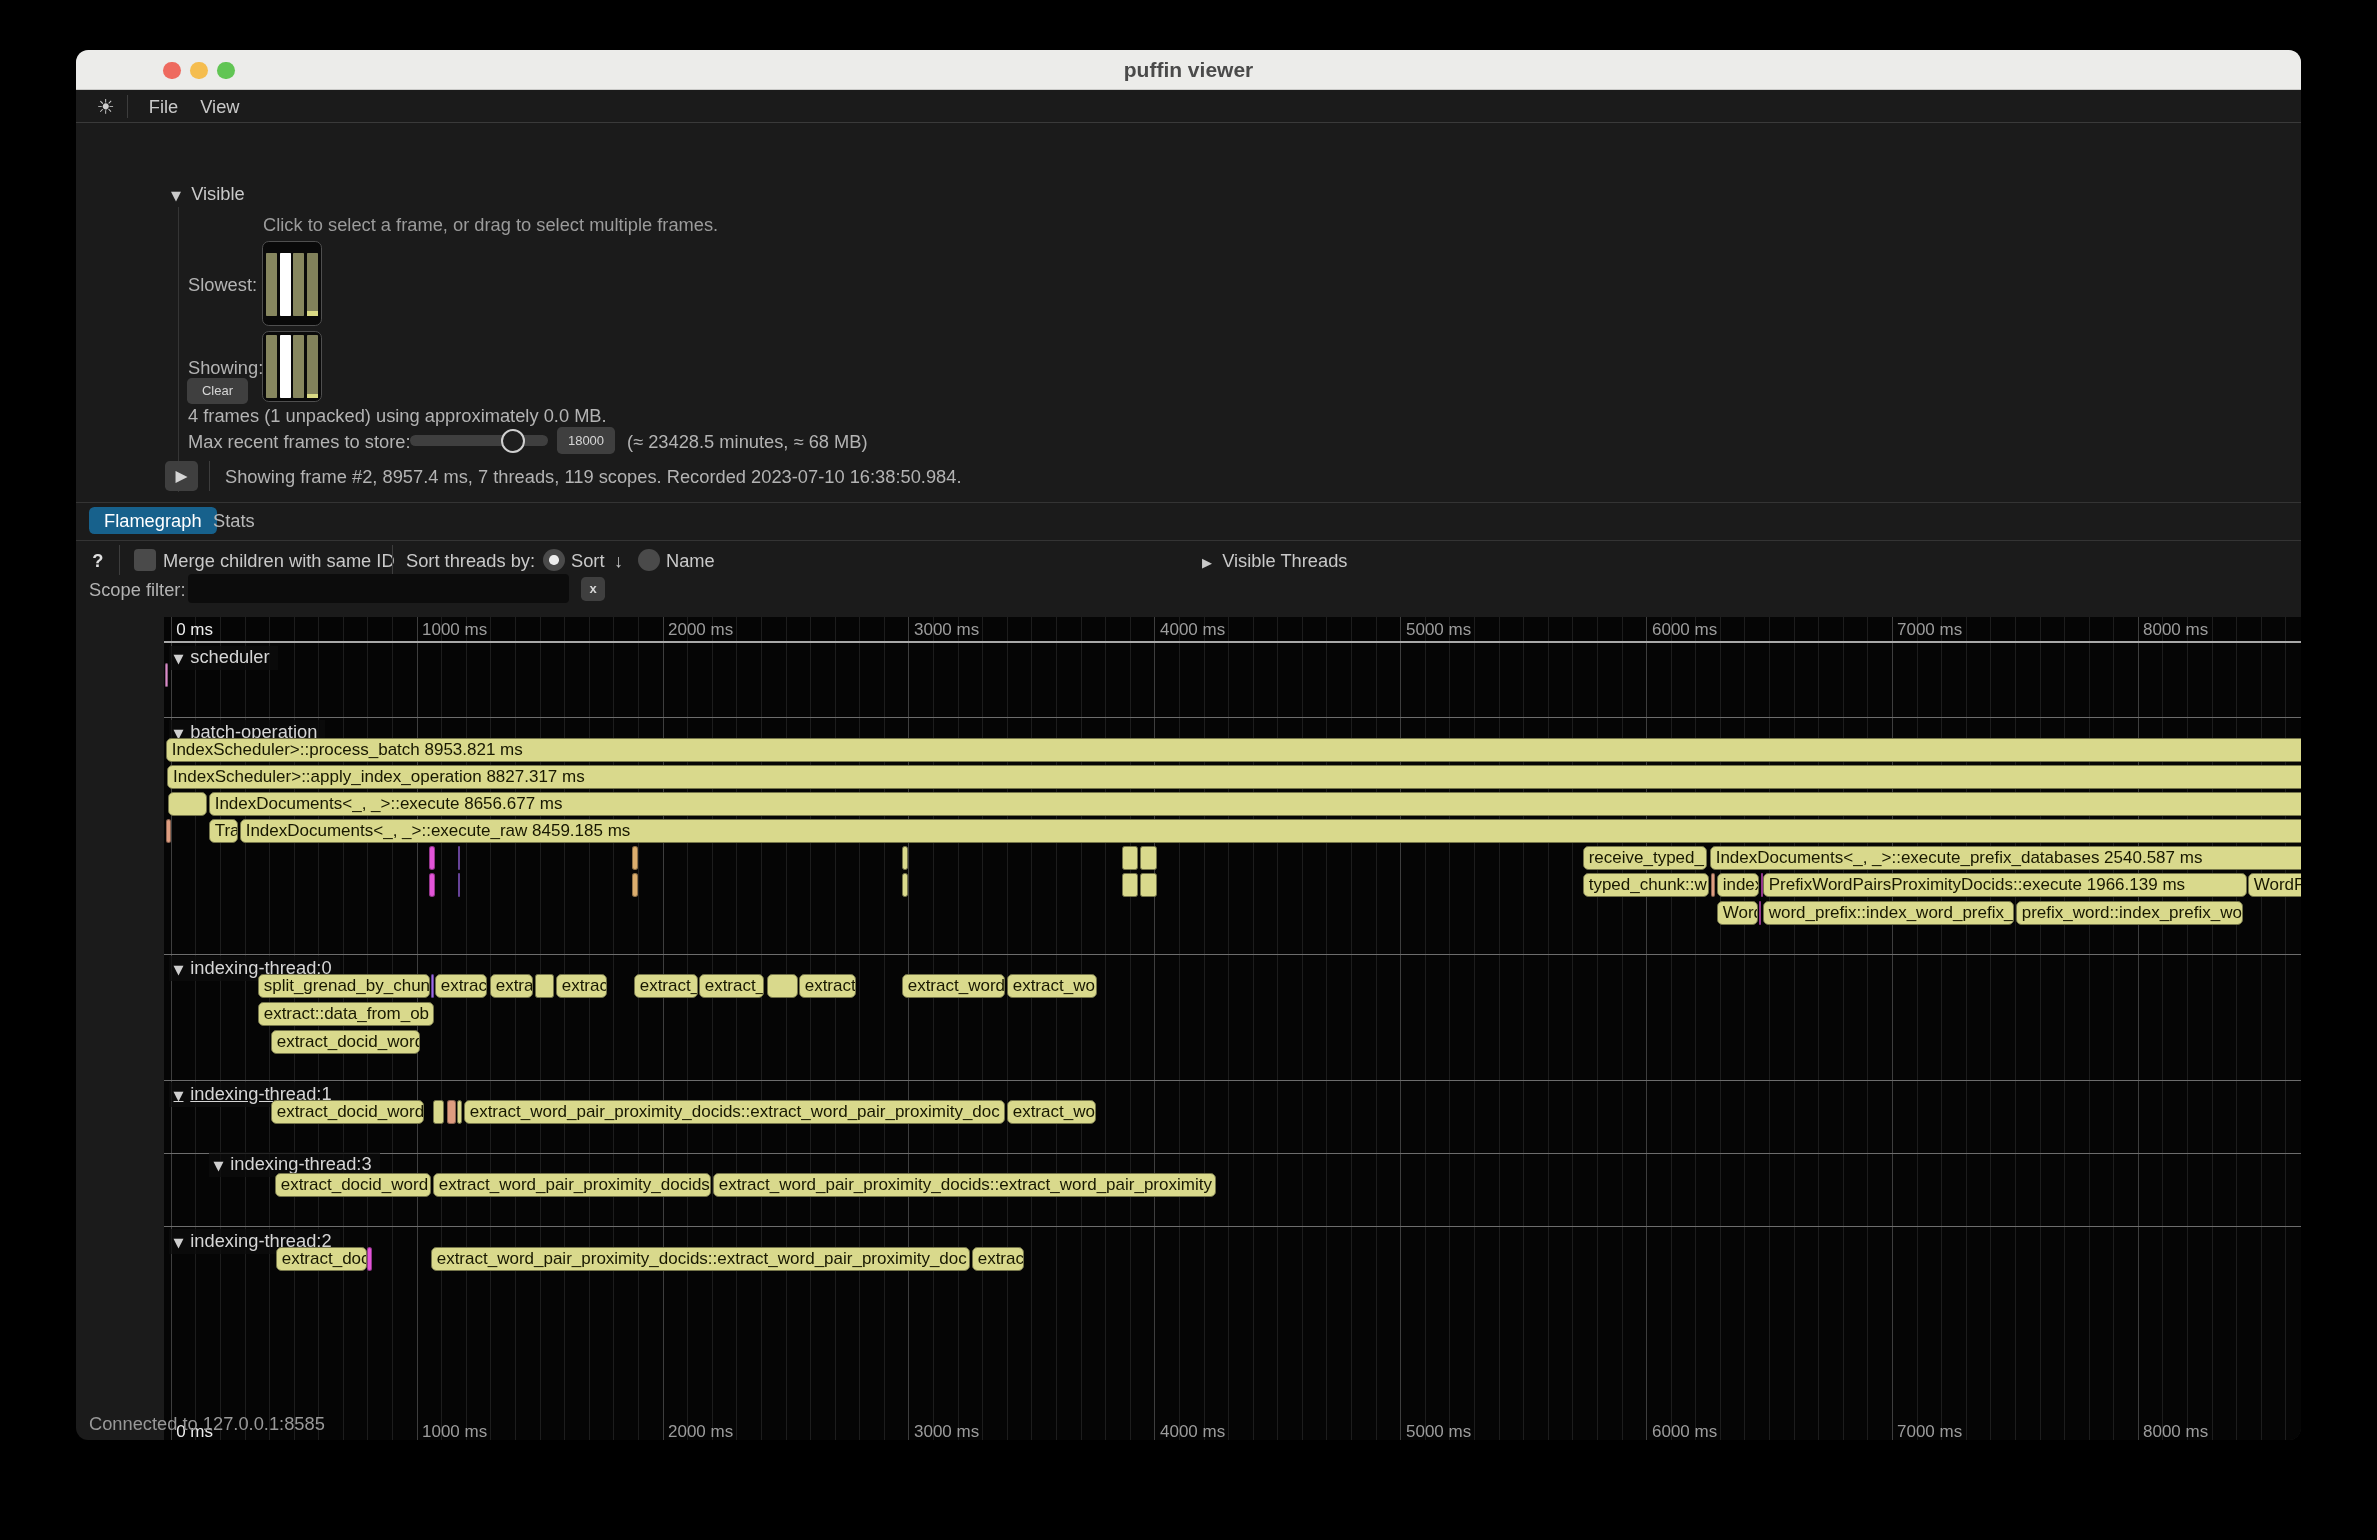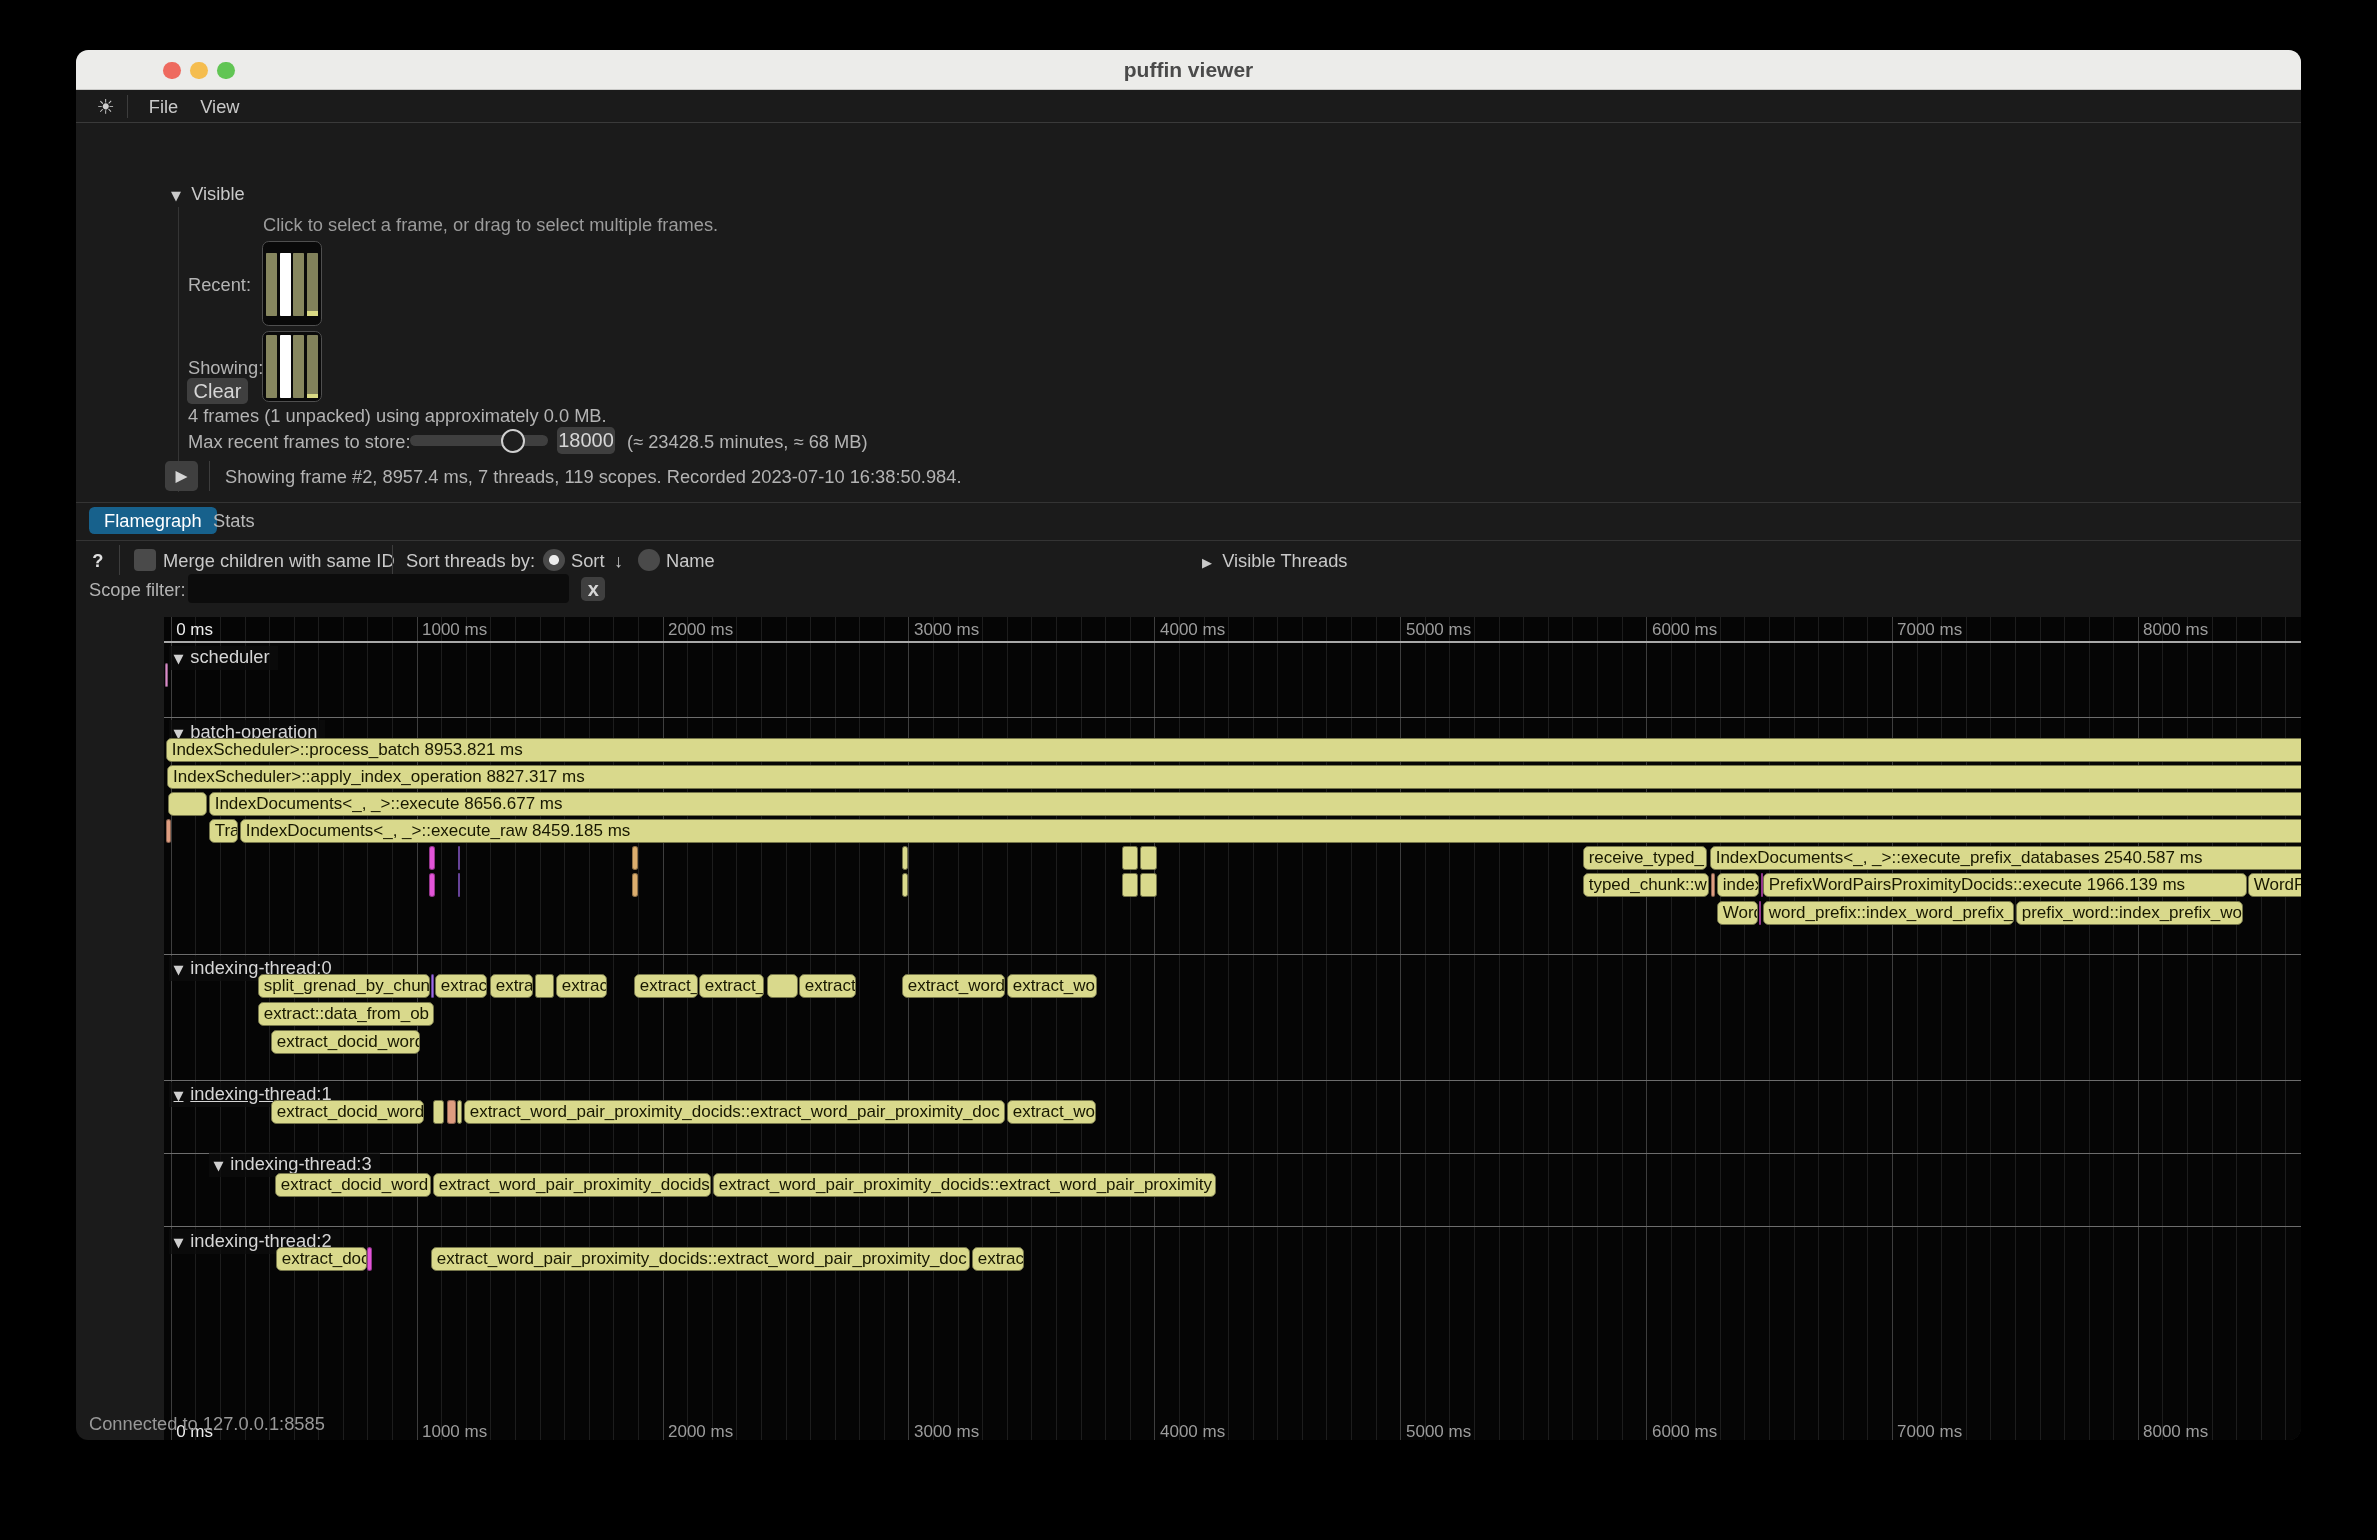--- a/index.html
+++ b/index.html
@@ -19,21 +19,21 @@
   .menu-vsep{width:1.4px;height:23px;background:#3d3d3d;margin:0 9.5px 0 12.2px;}
   .menu-item{padding:0 11px;}
   
   .flabel{position:absolute;color:#c9c9c9;font-size:18.3px;white-space:nowrap;}
   .fhint{color:#9b9b9b;}
   .indent-line{position:absolute;left:102px;top:157px;width:1.4px;height:285px;background:#353535;}
   .thumb{position:absolute;left:186px;width:60px;background:#0a0a0a;border:1.4px solid #4f4f4f;
          border-radius:6.8px;box-sizing:border-box;display:flex;gap:2.7px;padding:2.7px;}
   .thumb .tb{flex:1;border-radius:0.7px;position:relative;}
   .thumb .tb .tip{position:absolute;left:0;right:0;bottom:0;height:4.1px;background:#dada85;}
-  .btn{position:absolute;background:#3f3f3f;border-radius:4.7px;color:#d6d6d6;font-size:20px;
+  .btn{position:absolute;background:#3f3f3f;border-radius:4.7px;color:#d6d6d6;font-size:13px;
        text-align:center;}
   .slider-track{position:absolute;background:#3f3f3f;border-radius:5.4px;}
   .slider-knob{position:absolute;width:24.4px;height:24.4px;border-radius:50%;background:#1e1e1e;
                border:2px solid #cfcfcf;box-sizing:border-box;}
   .vsep{position:absolute;width:1.4px;background:#3d3d3d;}
   .hsep{position:absolute;left:0;width:100%;height:1.4px;background:#343434;}
   
   .tab{position:absolute;height:27px;line-height:27px;padding:0 15px;border-radius:5.4px;
        font-size:18.3px;}
   .tab.sel{background:#17618c;color:#fff;}
@@ -77,21 +77,21 @@
     <span class="theme-btn">☀</span>
     <span class="menu-vsep"></span>
     <span class="menu-item">File</span>
     <span class="menu-item">View</span>
   </div>
 
   <div class="flabel" style="left:95px;top:133px;"><span style="font-size:13px;font-family:'DejaVu Sans',sans-serif;">▼</span>&nbsp; <span>Visible</span></div>
   <div class="indent-line"></div>
   <div class="flabel fhint" style="left:187px;top:164px;">Click to select a frame, or drag to select multiple frames.</div>
 
-  <div class="flabel" style="left:112px;top:224px;color:#b3b3b3;">Recent:</div>
+  <div class="flabel" style="left:112px;top:224px;color:#b3b3b3;">Slowest:</div>
   <div class="thumb" style="top:191px;height:85px;padding-top:11px;padding-bottom:9.5px;">
     <div class="tb" style="background:#87875f;"></div>
     <div class="tb" style="background:#ffffff;"></div>
     <div class="tb" style="background:#87875f;"></div>
     <div class="tb" style="background:#82825b;">
         <div class="tip"></div>
       </div>
   </div>
 
   <div class="flabel" style="left:112px;top:307px;color:#b3b3b3;">Showing:</div>

